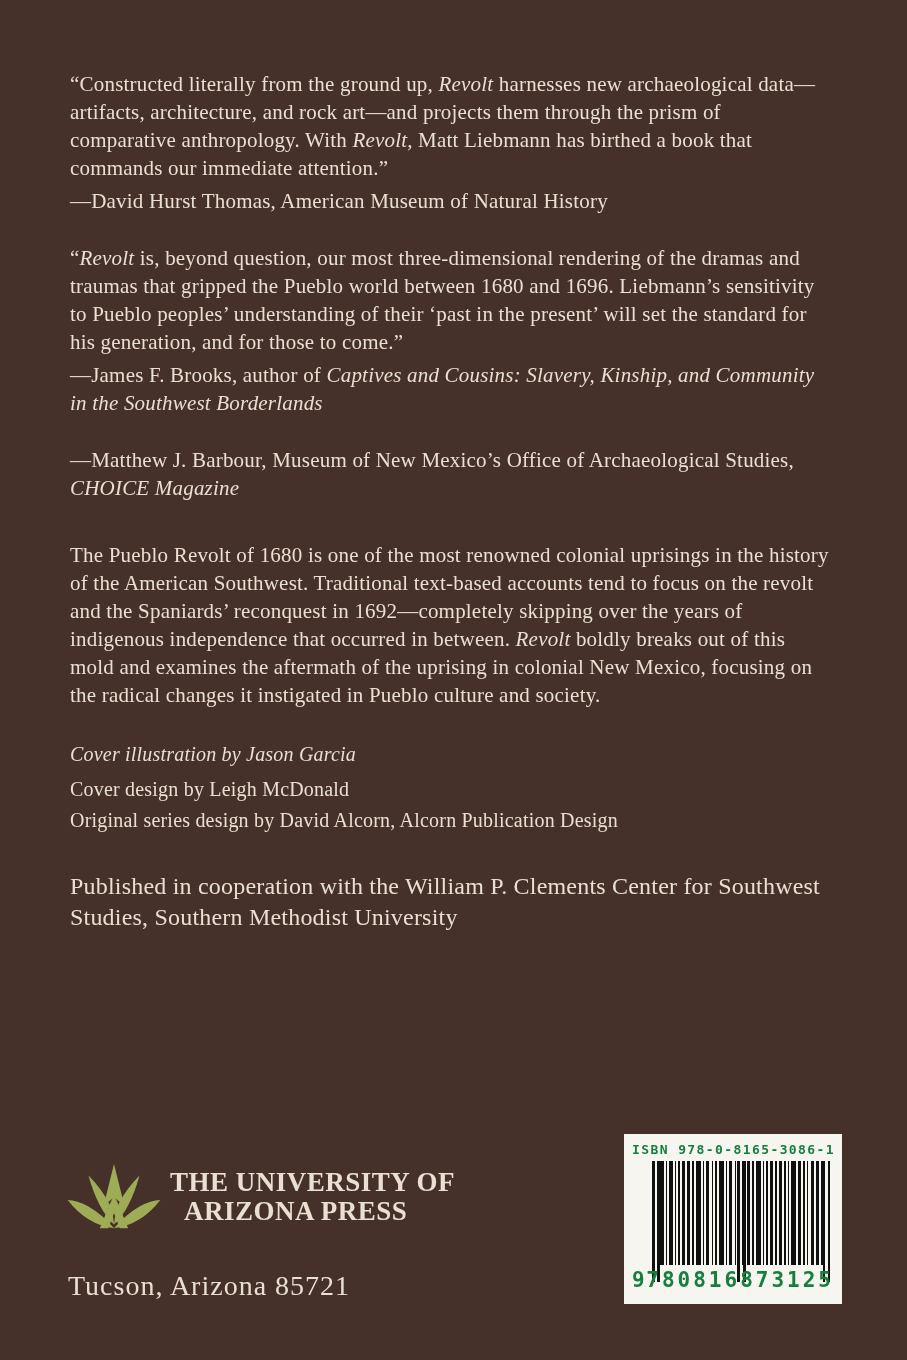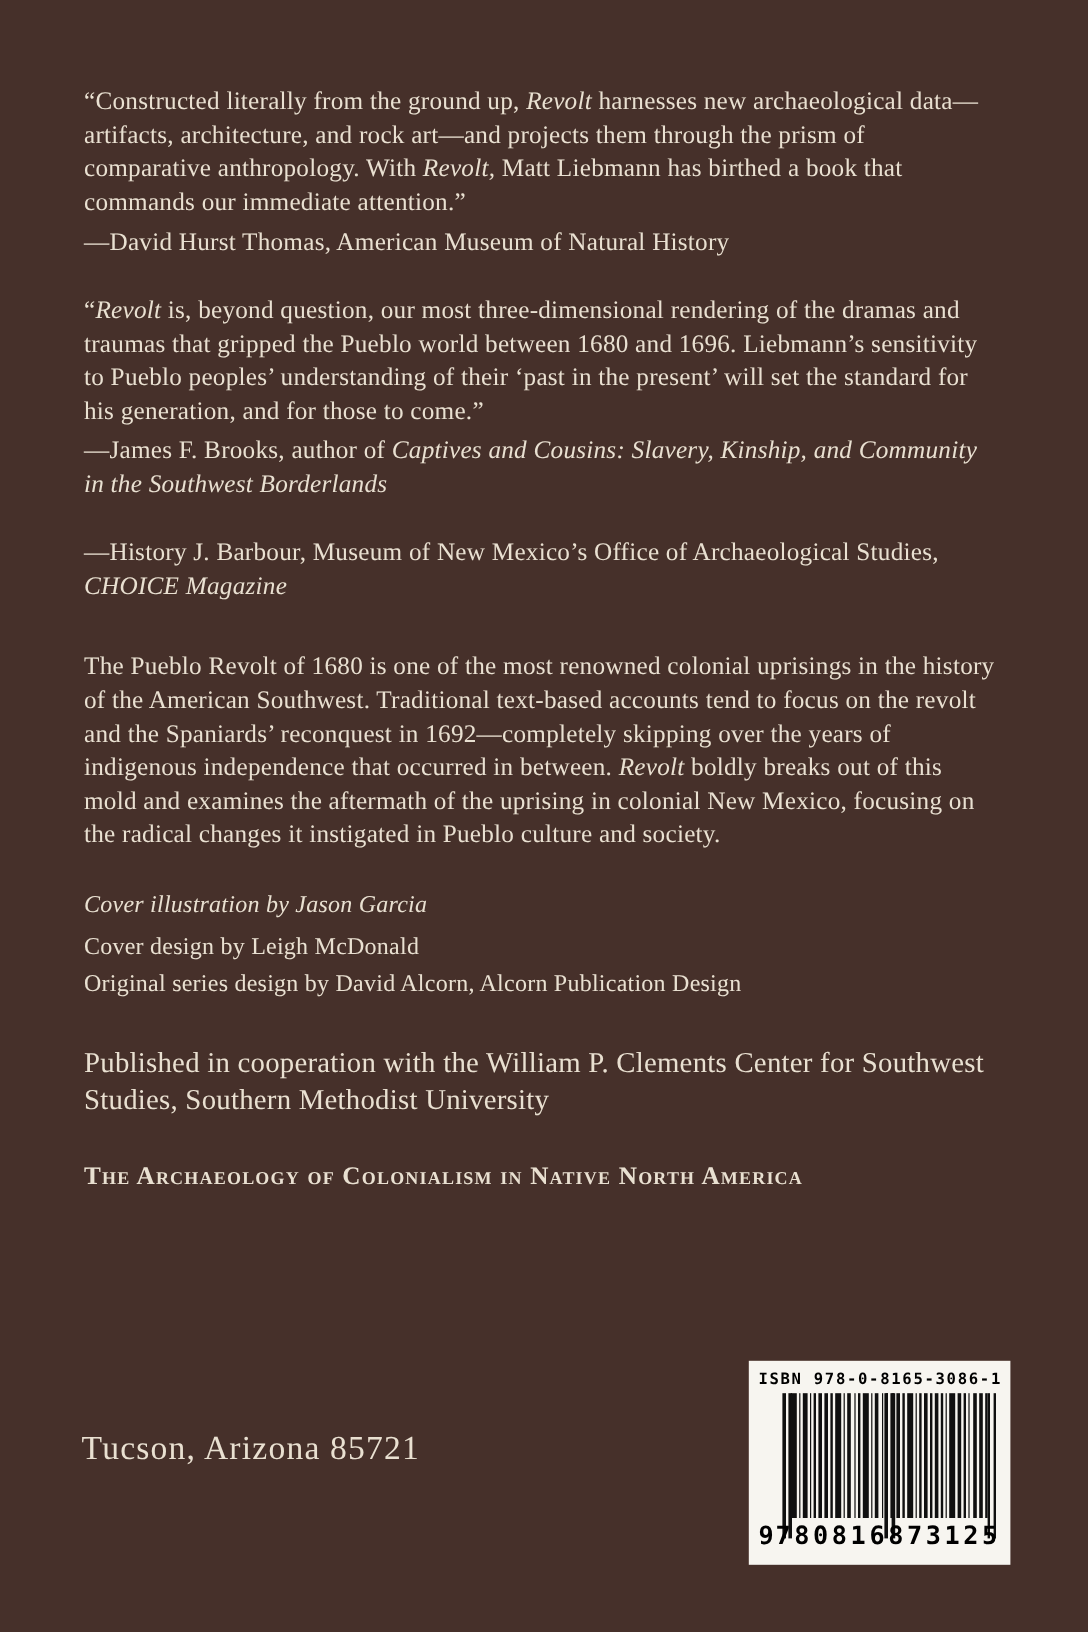--- a/index.html
+++ b/index.html
@@ -54,21 +54,21 @@
   .wordmark .l2{padding-left:14px;}
   .city{margin:32px 0 0 6px;font-size:28px;letter-spacing:1px;}
   .website{margin:9px 0 0 6px;font-size:28px;letter-spacing:.5px;}
   
   .barcode{
     position:absolute;left:624px;top:1134px;
     width:218px;height:170px;
     background:var(--bc-bg);
     box-sizing:border-box;
     padding:8px 8px 6px 8px;
-    color:#000000;
+    color:#15803d;
   }
   .isbn{
     font-family:"DejaVu Sans Mono","Liberation Mono",monospace;
     font-weight:700;font-size:13px;letter-spacing:1.4px;
     text-align:center;white-space:nowrap;
   }
   .bars-wrap{
     position:relative;
     margin:4px 4px 0 20px;
     height:104px;
@@ -104,38 +104,58 @@
       <p class="q-body"><span>“Constructed literally from the ground up, </span><i>Revolt</i><span> harnesses new archaeological data—artifacts, architecture, and rock art—and projects them through the prism of comparative anthropology. With </span><i>Revolt,</i><span> Matt Liebmann has birthed a book that commands our immediate attention.”</span></p>
       <p class="q-attr"><span>—David Hurst Thomas, American Museum of Natural History</span></p>
     </section>
 
     <section class="quote">
       <p class="q-body"><span>“</span><i>Revolt</i><span> is, beyond question, our most three-dimensional rendering of the dramas and traumas that gripped the Pueblo world between 1680 and 1696. Liebmann’s sensitivity to Pueblo peoples’ understanding of their ‘past in the present’ will set the standard for his generation, and for those to come.”</span></p>
       <p class="q-attr"><span>—James F. Brooks, author of </span><i>Captives and Cousins: Slavery, Kinship, and Community in the Southwest Borderlands</i></p>
     </section>
 
     <section class="quote">
-      <p class="q-attr"><span>—History J. Barbour, Museum of New Mexico’s Office of Archaeological Studies, </span><i>CHOICE Magazine</i></p>
+      <p class="q-attr"><span>—Matthew J. Barbour, Museum of New Mexico’s Office of Archaeological Studies, </span><i>CHOICE Magazine</i></p>
     </section>
 
     <p class="desc"><span>The Pueblo Revolt of 1680 is one of the most renowned colonial uprisings in the history of the American Southwest. Traditional text-based accounts tend to focus on the revolt and the Spaniards’ reconquest in 1692—completely skipping over the years of indigenous independence that occurred in between. </span><i>Revolt</i><span> boldly breaks out of this mold and examines the aftermath of the uprising in colonial New Mexico, focusing on the radical changes it instigated in Pueblo culture and society.</span></p>
 
     <div class="credits">
       <p>Cover illustration by Jason Garcia</p>
       <p>Cover design by Leigh McDonald</p>
       <p>Original series design by David Alcorn, Alcorn Publication Design</p>
     </div>
 
     <p class="coop">Published in cooperation with the William P. Clements Center for Southwest Studies, Southern Methodist University</p>
 
-    <p class="series">The Archaeology of Colonialism in Native North America</p>
 
   </div>
 
   <div class="publisher">
+    <div class="pub-row">
+      <svg class="agave" viewBox="0 0 110 80" aria-hidden="true">
+        <g style="fill:var(--green)">
+
+          <path d="M55 70 Q26 66 6 40 Q16 40 28 47 Q42 55 55 70 Z"></path>
+
+          <path d="M55 66 Q38 50 28 14 Q42 28 50 44 Q54 54 55 66 Z"></path>
+
+          <path d="M55 70 Q84 66 104 40 Q94 40 82 47 Q68 55 55 70 Z"></path>
+
+          <path d="M55 66 Q72 50 82 14 Q68 28 60 44 Q56 54 55 66 Z"></path>
+
+          <path d="M55 2 L66 46 L55 37 L44 46 Z"></path>
+          <path d="M55 34 L70 70 L61 70 L55 54 L49 70 L40 70 Z"></path>
+        </g>
+      </svg>
+      <div class="wordmark">
+        <div class="l1">THE UNIVERSITY OF</div>
+        <div class="l2">ARIZONA PRESS</div>
+      </div>
+    </div>
     <p class="city">Tucson, Arizona 85721</p>
   </div>
 
   <div class="barcode">
     <div class="isbn">ISBN 978-0-8165-3086-1</div>
     <div class="bars-wrap">
       <span class="guard g1"></span>
       <span class="guard g2"></span>
       <span class="guard g3"></span>
       <span class="guard g4"></span>

